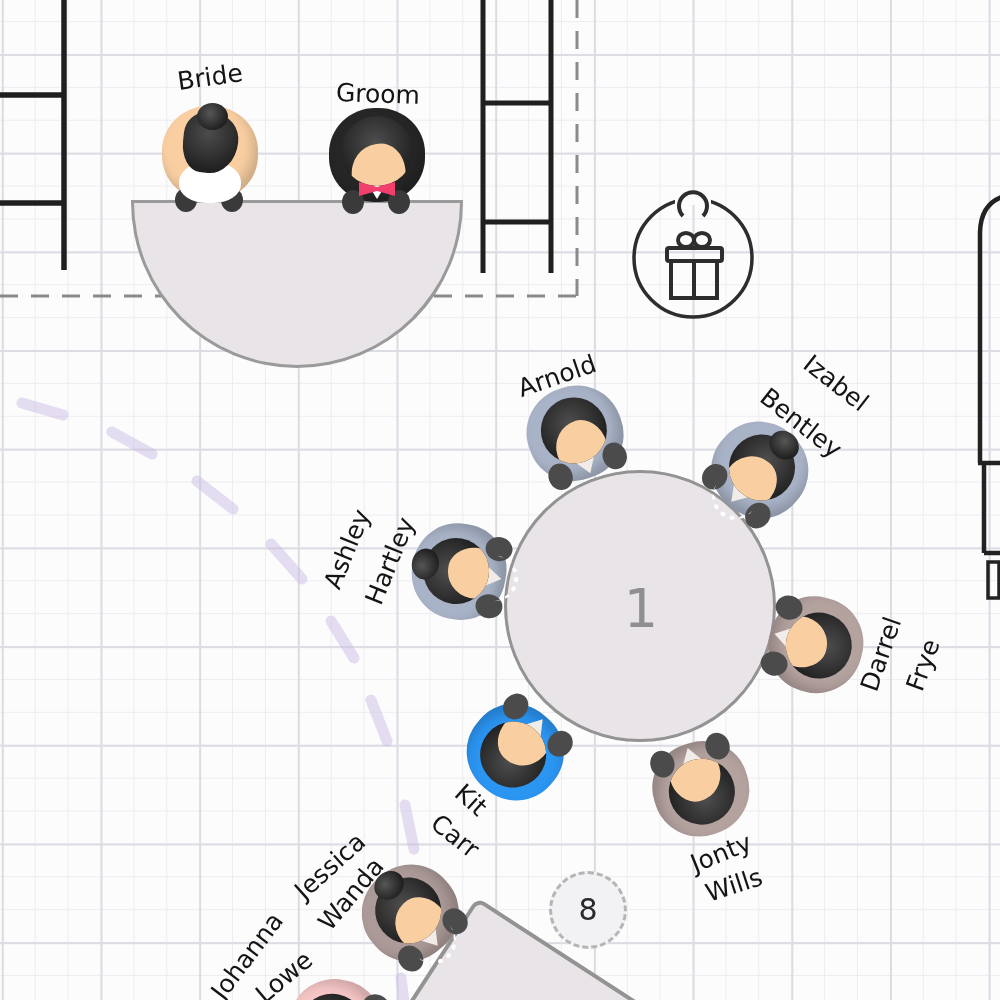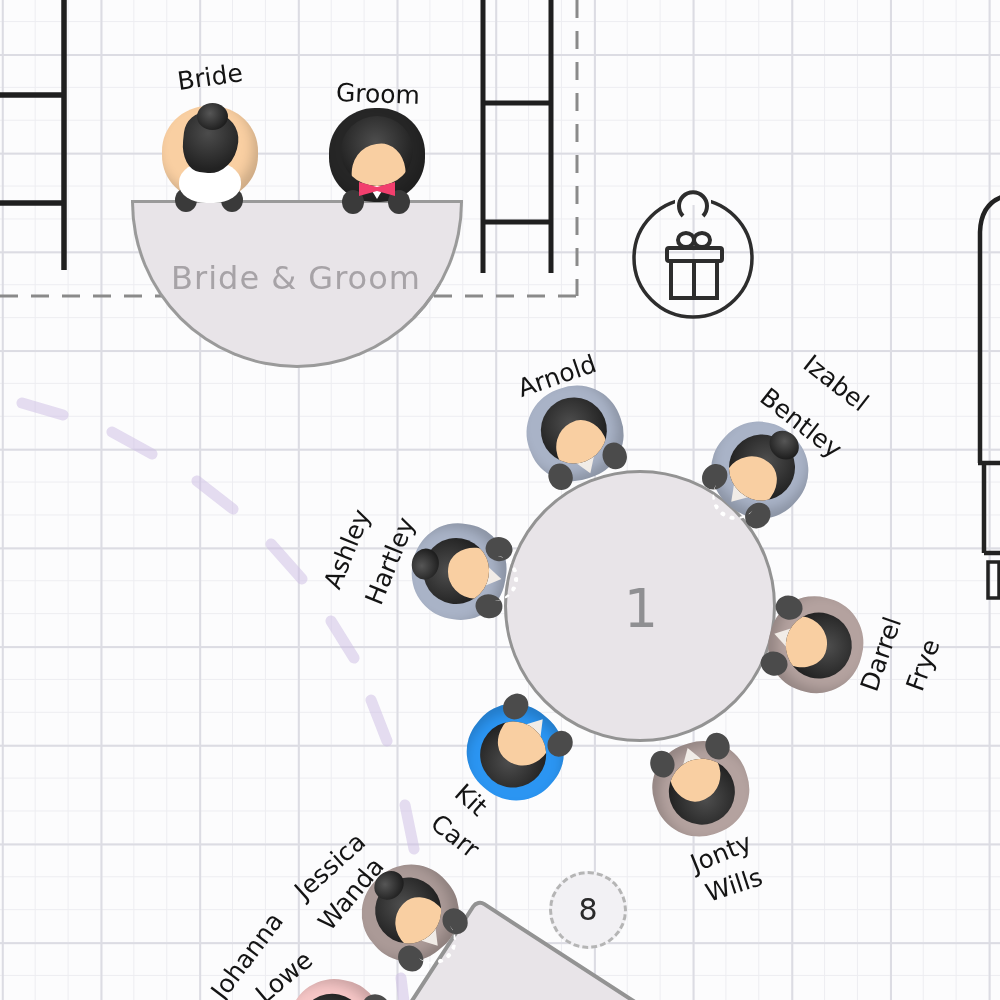--- a/index.html
+++ b/index.html
@@ -201,21 +201,20 @@
         <div class="g-bun"></div>
         <div class="g-pearls"></div>
       </div>
       <div class="guest" style="left: 288px; top: 978px; transform: rotate(-78deg);">
         <div class="g-body" style="background:#f6c6c6"></div>
         <div class="g-hand r"></div>
         <div class="g-head"></div>
       </div>
     </div>
   <div id="labels" class="layer">
-      <div class="table-label" style="left: 296px; top: 278px;">Bride &amp; Groom</div>
       <div class="table-number" style="left: 641px; top: 608px;">1</div>
       <div class="zone-number" style="left: 588px; top: 909px;">8</div>
       <div class="name-label" style="left: 210px; top: 77px; transform: translate(-50%, -50%) rotate(-8deg);">Bride</div>
       <div class="name-label" style="left: 378px; top: 94px; transform: translate(-50%, -50%) rotate(2deg);">Groom</div>
       <div class="name-label" style="left: 557px; top: 376px; transform: translate(-50%, -50%) rotate(-19deg);">Arnold</div>
       <div class="name-label" style="left: 836px; top: 383px; transform: translate(-50%, -50%) rotate(38deg);">Izabel</div>
       <div class="name-label" style="left: 801px; top: 423px; transform: translate(-50%, -50%) rotate(38deg);">Bentley</div>
       <div class="name-label" style="left: 347px; top: 549px; transform: translate(-50%, -50%) rotate(-68deg);">Ashley</div>
       <div class="name-label" style="left: 390px; top: 561px; transform: translate(-50%, -50%) rotate(-68deg);">Hartley</div>
       <div class="name-label" style="left: 881px; top: 654px; transform: translate(-50%, -50%) rotate(-71deg);">Darrel</div>

